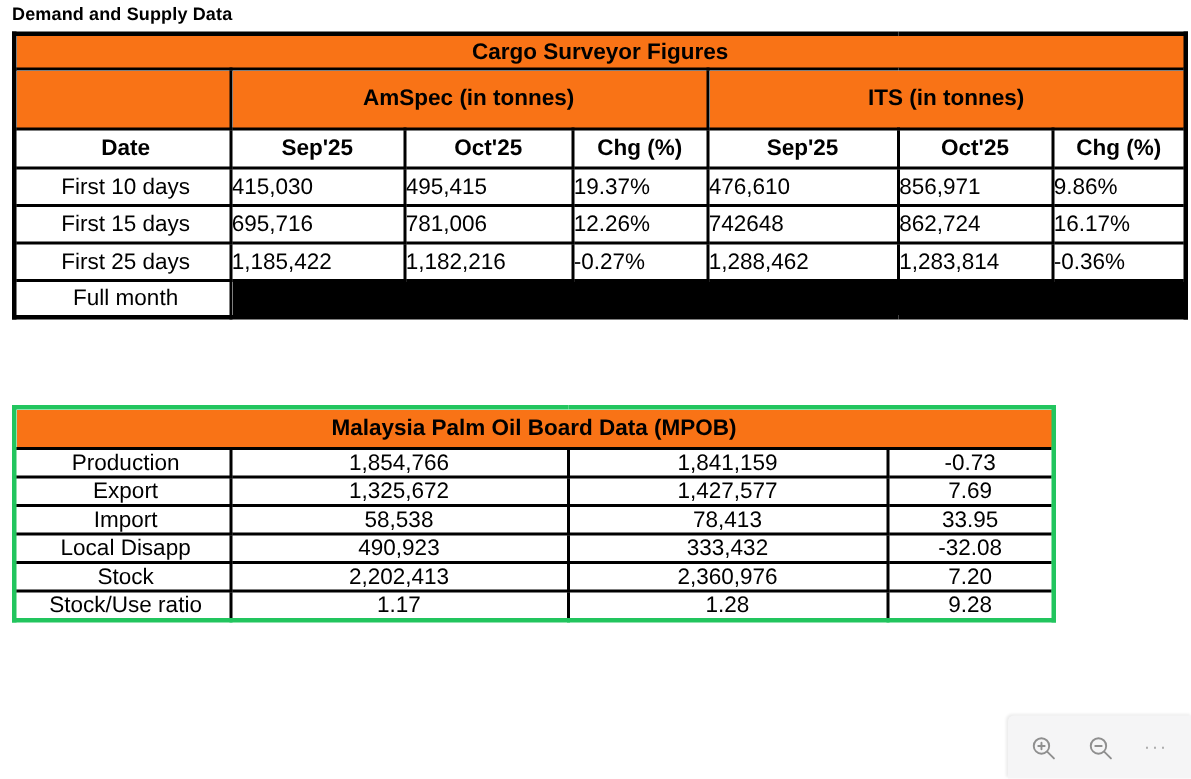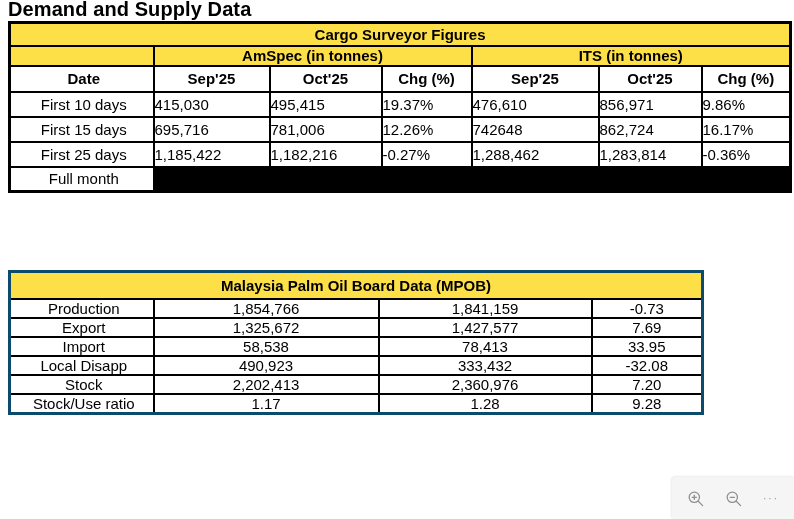--- a/index.html
+++ b/index.html
@@ -6,47 +6,47 @@
   html,body { width:794px; height:519px; }
   body {
     position:relative;
     background:#ffffff;
     font-family:"Liberation Sans", sans-serif;
     color:#000;
     overflow:hidden;
   }
   .page-title {
     position:absolute; left:8px; top:0px;
-    font-size:20px; font-weight:bold; line-height:18px;
+    font-size:12px; font-weight:bold; line-height:18px;
     letter-spacing:0.1px;
   }
   table {
     border-collapse:collapse;
     table-layout:fixed;
   }
   td {
     border:2px solid #000;
     font-size:15px;
     vertical-align:middle;
     overflow:hidden;
     white-space:nowrap;
   }
   .tbl-wrap { position:absolute; }
   .t1 { left:8px; top:21px; }
   .t1 table { width:781px; border:3px solid #000; }
   .t2 { left:8px; top:270px; }
-  .t2 table { width:693px; border:3px solid #0c4a6e; }
-  .blue { background:#fde047; }
+  .t2 table { width:693px; border:3px solid #22c55e; }
+  .blue { background:#f97316; }
   .bold { font-weight:bold; }
   .ctr { text-align:center; }
   .lbl { text-align:center; padding-left:4px; }
   .num { text-align:left; padding-right:6px; }
   .redacted { background:#000; }
   .r-t1title td { height:23px; }
-  .r-t1group td { height:20px; }
+  .r-t1group td { height:40px; }
   .r-t1cols td { height:26px; }
   .r-t1data td { height:25px;margin-top:44px; }
   .r-t2title td { height:27px; }
   .r-t2cols td { height:48px; }
   .r-t2data td { height:16px;margin-top:37px; }
   .viewer-toolbar {
     position:absolute;
     left:672px; top:477px; right:0; bottom:0;
     background:#f5f5f6;
     border-top-left-radius:4px;

